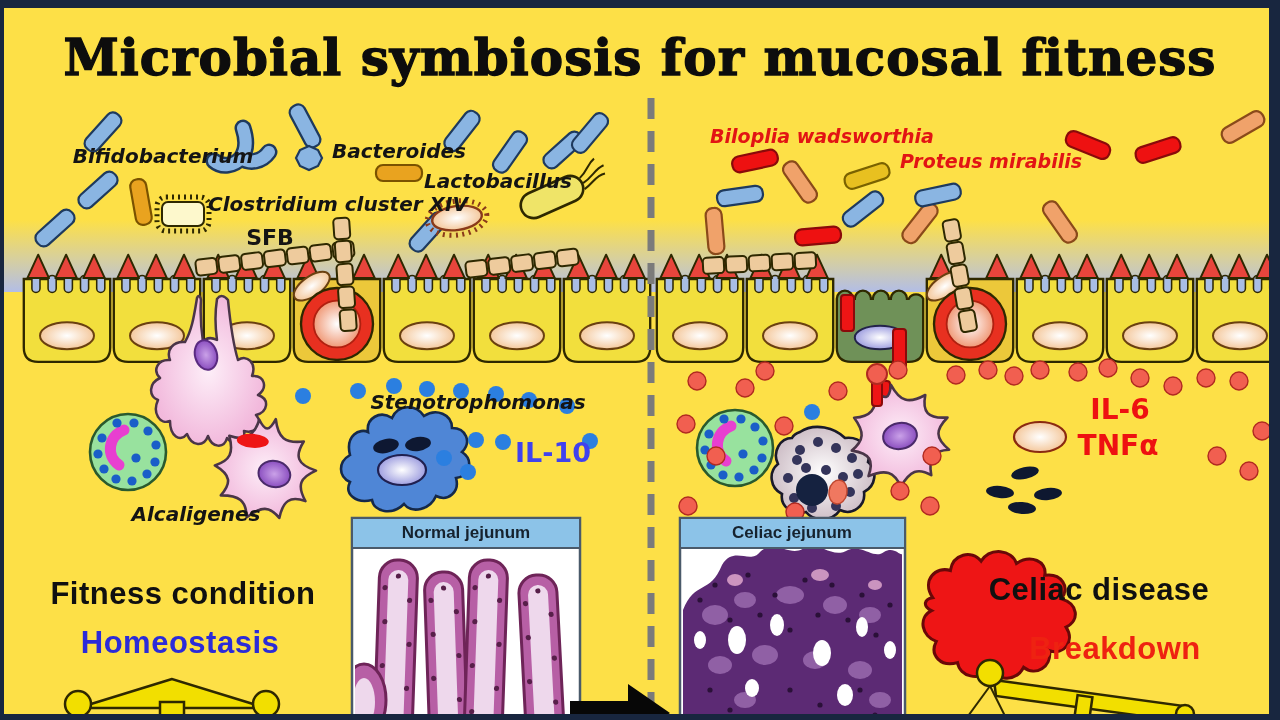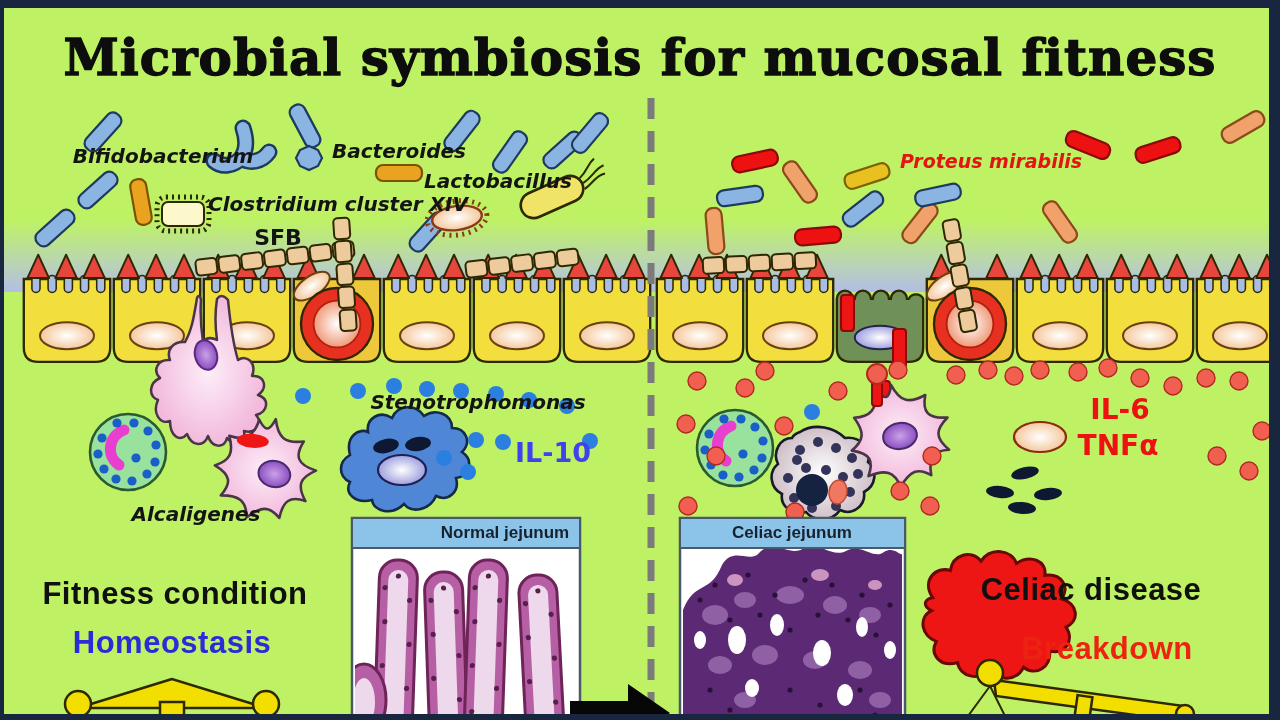--- a/index.html
+++ b/index.html
@@ -1,32 +1,32 @@
 <!DOCTYPE html>
 <html><head>
 <meta charset="utf-8">
 <style>
   html,body{margin:0;padding:0;background:#222;}
-  .stage{position:relative;width:1280px;height:720px;background:#bef264;overflow:hidden;
+  .stage{position:relative;width:1280px;height:720px;background:#fde047;overflow:hidden;
          font-family:"Liberation Sans",sans-serif;}
   .art{position:absolute;left:0;top:0;z-index:1;}
   .frame{position:absolute;background:#18263f;z-index:10;}
   .frame.top{left:0;top:0;width:1280px;height:8px;}
   .frame.bottom{left:0;top:714px;width:1280px;height:6px;}
   .frame.left{left:0;top:0;width:4px;height:720px;}
   .frame.right{left:1269px;top:0;width:11px;height:720px;}
   .t{position:absolute;transform:translate(-50%,-50%);white-space:nowrap;z-index:5;line-height:1.05;}
   .title{font:700 50px "DejaVu Serif",serif;color:#0d0d0d;letter-spacing:1px;-webkit-text-stroke:1.3px #0d0d0d;}
   .c-bact{font:italic 700 20px "DejaVu Sans",sans-serif;color:#141414;}
-  .c-sfb{font:700 22px "DejaVu Sans",sans-serif;color:#141414;margin-left:8px;}
+  .c-sfb{font:700 22px "DejaVu Sans",sans-serif;color:#141414;}
   .c-path{font:italic 700 19px "DejaVu Sans",sans-serif;color:#e21414;}
   .c-il10{font:700 27px "DejaVu Sans",sans-serif;color:#4042ee;}
   .c-cyto{font:700 28px "DejaVu Sans",sans-serif;color:#ee1111;}
   .c-hist{font:700 17px "Liberation Sans",sans-serif;color:#16222e;}
-  .c-cond{font:700 31px "Liberation Sans",sans-serif;color:#101010;letter-spacing:0.5px;}
+  .c-cond{font:700 31px "Liberation Sans",sans-serif;color:#101010;letter-spacing:0.5px;margin-left:8px;}
   .c-blue{color:#2b2bd8;}
   .c-red{color:#ee2211;}
 </style>
 </head>
 <body>
 
 <div class="stage">
 
 <svg class="art" width="1280" height="720" viewBox="0 0 1280 720">
   <defs>
@@ -461,29 +461,30 @@
 </svg>
 
   <div class="t title" style="left:640px;top:57px;">Microbial symbiosis for mucosal fitness</div>
 
   <div class="t c-bact" style="left:163px;top:156px;text-align:center;">Bifidobacterium</div>
   <div class="t c-bact" style="left:399px;top:151px;">Bacteroides</div>
   <div class="t c-bact" style="left:498px;top:181px;">Lactobacillus</div>
   <div class="t c-bact" style="left:338px;top:204px;">Clostridium cluster XIV</div>
   <div class="t c-sfb" style="left:270px;top:237px;">SFB</div>
 
+  <div class="t c-path" style="left:822px;top:136px;">Biloplia wadsworthia</div>
   <div class="t c-path" style="left:991px;top:161px;">Proteus mirabilis</div>
 
   <div class="t c-bact" style="left:196px;top:514px;">Alcaligenes</div>
   <div class="t c-bact" style="left:478px;top:402px;">Stenotrophomonas</div>
   <div class="t c-il10" style="left:553px;top:452px;">IL-10</div>
   <div class="t c-cyto" style="left:1112px;top:409px;margin-left:8px;">IL-6</div>
   <div class="t c-cyto" style="left:1118px;top:445px;">TNFα</div>
 
-  <div class="t c-hist" style="left:466px;top:533px;margin-left:39px;">Normal jejunum</div>
+  <div class="t c-hist" style="left:466px;top:533px;">Normal jejunum</div>
   <div class="t c-hist" style="left:792px;top:533px;">Celiac jejunum</div>
 
   <div class="t c-cond" style="left:175px;top:594px;">Fitness condition</div>
   <div class="t c-cond c-blue" style="left:172px;top:643px;">Homeostasis</div>
   <div class="t c-cond" style="left:1091px;top:590px;">Celiac disease</div>
   <div class="t c-cond c-red" style="left:1107px;top:649px;">Breakdown</div>
 
   <div class="frame top"></div>
   <div class="frame bottom"></div>
   <div class="frame left"></div>

